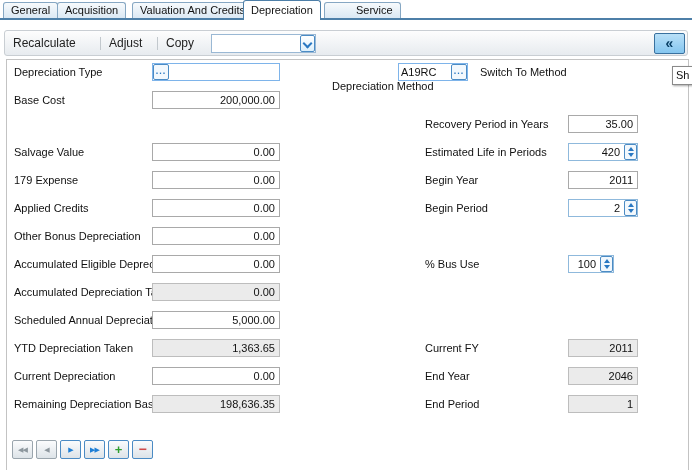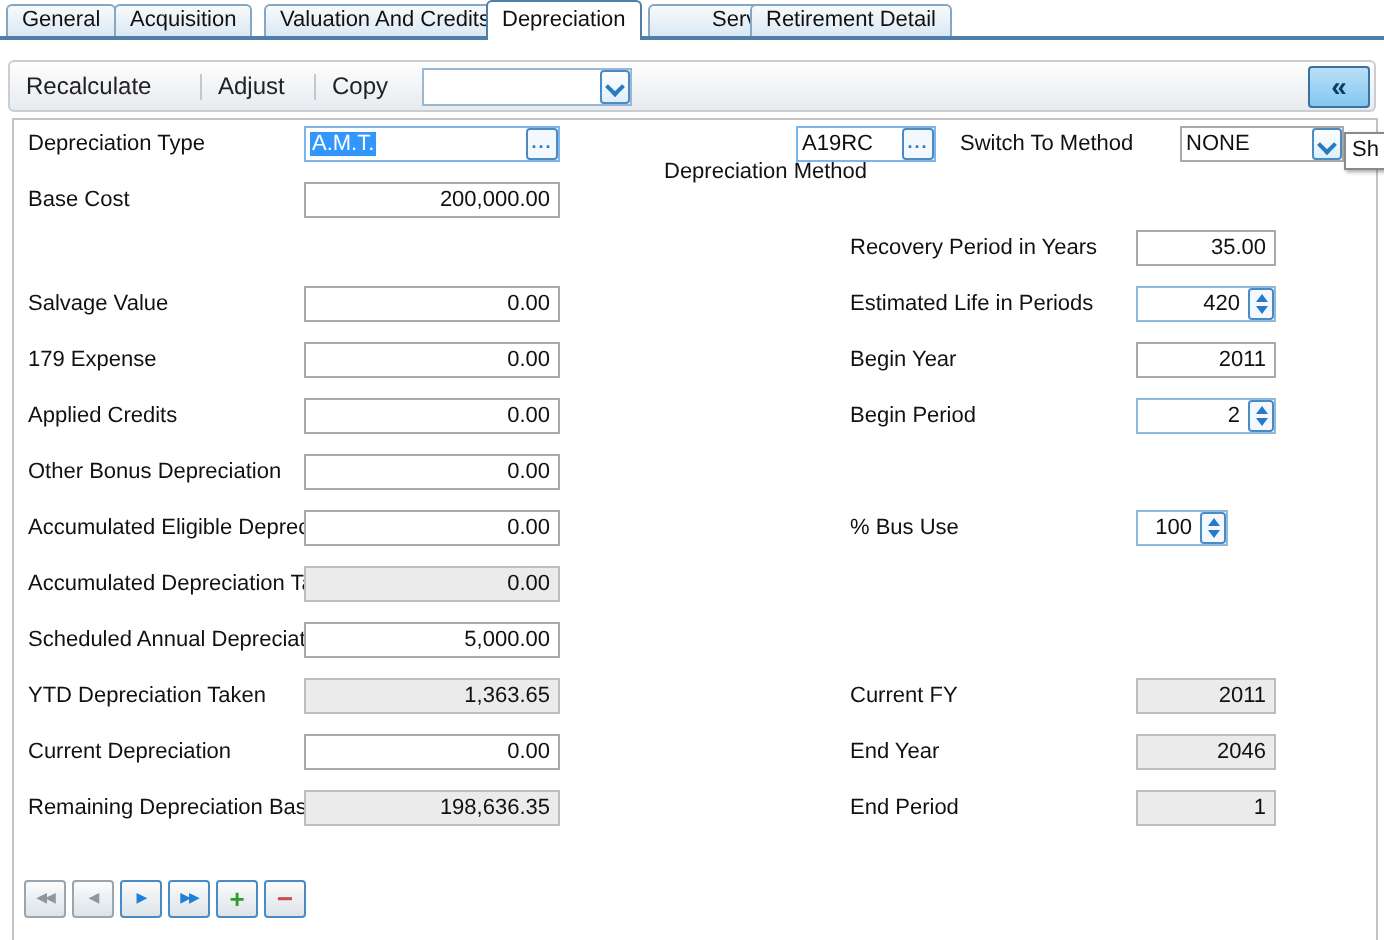--- a/index.html
+++ b/index.html
@@ -64,21 +64,20 @@
 <body>
 
 <div class="screen">
 
   <div class="tabline"></div>
   <div class="tab" style="left:3px;">General</div>
   <div class="tab" style="left:57px;">Acquisition</div>
   <div class="tab" style="left:132px;">Valuation And Credits</div>
   <div class="tab active" style="left:243px;">Depreciation</div>
   <div class="tab" style="left:324px;padding-left:31px;">Service</div>
-  <div class="tab" style="left:375px;">Retirement Detail</div>
 
   <div class="toolbar">
     <span class="tbtn" style="left:8px;">Recalculate</span>
     <span class="tsep" style="left:95px;"></span>
     <span class="tbtn" style="left:104px;">Adjust</span>
     <span class="tsep" style="left:152px;"></span>
     <span class="tbtn" style="left:161px;">Copy</span>
     <div class="tcombo">
       <span class="cval"></span>
       <span class="combo-btn">
@@ -87,21 +86,20 @@
     </div>
     <div class="collapse">
       <span>«</span>
     </div>
   </div>
 
   <div class="panel"></div>
 
   <div class="lbl" style="left:14px;top:63px;">Depreciation Type</div>
   <div class="field hot" style="left:152px;top:63px;width:128px;">
-    <span class="val left"><span class="sel">A.M.T.</span></span>
     <span class="ell">...</span>
   </div>
 
   <div class="lbl" style="left:14px;top:91px;">Base Cost</div>
   <div class="field" style="left:152px;top:91px;width:128px;">
     <span class="val">200,000.00</span>
   </div>
 
   <div class="lbl" style="left:14px;top:143px;">Salvage Value</div>
   <div class="field" style="left:152px;top:143px;width:128px;">
@@ -153,26 +151,20 @@
     <span class="val">198,636.35</span>
   </div>
 
   <div class="lbl" style="left:288px;top:77px;margin-left:44px;">Depreciation Method</div>
   <div class="field hot" style="left:398px;top:63px;width:70px;">
     <span class="val left">A19RC</span>
     <span class="ell">...</span>
   </div>
 
   <div class="lbl" style="left:480px;top:63px;">Switch To Method</div>
-  <div class="field" style="left:590px;top:63px;width:82px;">
-    <span class="val left">NONE</span>
-    <span class="combo-btn">
-        <i class="chev"></i>
-      </span>
-  </div>
 
   <div class="tooltip">Sh</div>
 
   <div class="lbl" style="left:425px;top:115px;">Recovery Period in Years</div>
   <div class="field" style="left:568px;top:115px;width:70px;">
     <span class="val">35.00</span>
   </div>
 
   <div class="lbl" style="left:425px;top:143px;">Estimated Life in Periods</div>
   <div class="field spinwrap" style="left:568px;top:143px;width:70px;">

